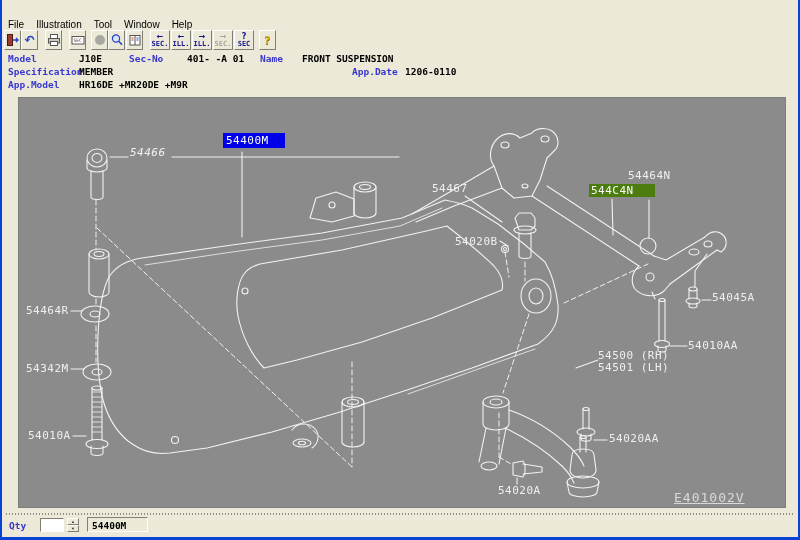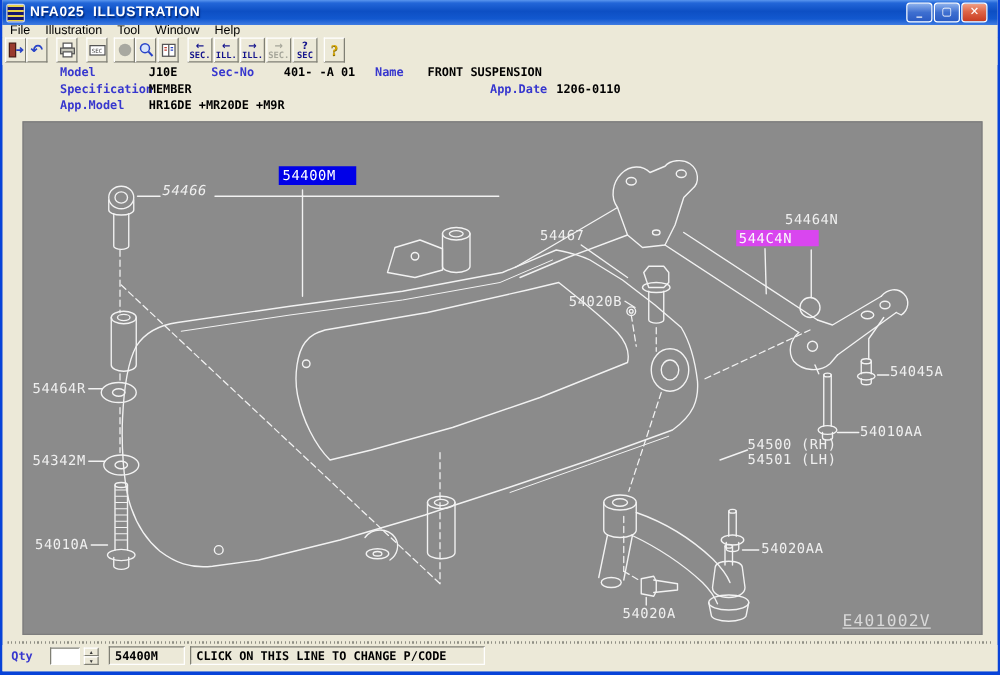--- a/index.html
+++ b/index.html
@@ -35,21 +35,21 @@
   .tbtn.nav{width:20px;}
   .nav-top{display:block;font:bold 8px "DejaVu Sans",sans-serif;line-height:7px;color:#14148c;}
   .nav-lbl{display:block;font:bold 7px "DejaVu Sans Mono",monospace;line-height:8px;color:#14148c;}
   .tbtn.disabled .nav-top,.tbtn.disabled .nav-lbl{color:#a7a79b;}
   .glyph-undo{font:bold 12px "DejaVu Sans",sans-serif;color:#2943c8;line-height:12px;}
   .glyph-help{font:bold 12px "DejaVu Sans Serif",serif;color:#d4a500;line-height:12px;
     text-shadow:0 1px 0 #7a6000;}
   .rec-circle{width:10px;height:10px;border-radius:50%;background:#a8a8a0;}
 
   
-  .infobar{position:absolute;left:0;top:52px;right:0;height:44px;margin-left:40px;}
+  .infobar{position:absolute;left:0;top:52px;right:0;height:44px;}
   .inf{position:absolute;font:bold 9.5px "DejaVu Sans Mono",monospace;white-space:pre;color:#000;}
   .inf.lbl{color:#3737CE;}
   .p-model-l{left:6px;top:1px}   .p-model-v{left:77px;top:1px}
   .p-secno-l{left:127px;top:1px} .p-secno-v{left:185px;top:1px}
   .p-name-l{left:258px;top:1px}  .p-name-v{left:300px;top:1px}
   .p-spec-l{left:6px;top:14px}   .p-spec-v{left:77px;top:14px}
   .p-adate-l{left:350px;top:14px}.p-adate-v{left:403px;top:14px}
   .p-amodel-l{left:6px;top:27px} .p-amodel-v{left:77px;top:27px}
 
   
@@ -57,21 +57,21 @@
     border:1px solid #7d7d7d;box-sizing:border-box;}
   .artsvg{position:absolute;left:16px;top:97px;width:768px;height:411px;}
   .artsvg path,.artsvg ellipse,.artsvg circle{stroke:#F2F2F2;fill:none;stroke-width:1.1;
     stroke-linejoin:round;stroke-linecap:round;}
   .artsvg .dash{stroke-dasharray:5 3;stroke-width:1;}
   .artsvg .thin{stroke-width:.8;}
   .labels-layer{position:absolute;inset:0;pointer-events:none;}
   .plabel{position:absolute;font:11px "DejaVu Sans Mono",monospace;color:#EFEFEF;
     letter-spacing:.5px;white-space:pre;pointer-events:auto;}
   .plabel.selected{background:#0000E8;color:#fff;padding:1px 3px;min-width:56px;}
-  .plabel.green{background:#d946ef;color:#fafafa;padding:0 2px;min-width:62px;}
+  .plabel.green{background:#4d7c0f;color:#fafafa;padding:0 2px;min-width:62px;}
   .plabel.code{color:#D9D9D9;font-size:13px;letter-spacing:1px;}
 
   
   .gripstrip{position:absolute;left:4px;right:4px;top:511px;height:5px;
     background-image:repeating-linear-gradient(90deg,#8f8f84 0 1px,rgba(0,0,0,0) 1px 3px);
     background-size:100% 2px;background-position:0 2px;background-repeat:no-repeat;}
   .bottombar{position:absolute;left:0;right:0;top:516px;height:21px;background:#ECE9D8;}
   .qty-label{position:absolute;left:7px;top:4px;font:bold 9.5px "DejaVu Sans Mono",monospace;color:#3737CE;}
   .qty-input{position:absolute;left:38px;top:2px;width:24px;height:14px;box-sizing:border-box;
     border:1px solid;border-color:#7f7f74 #fff #fff #7f7f74;background:#fff;padding:0 2px;
@@ -83,29 +83,20 @@
     border:1px solid;border-color:#7f7f74 #fff #fff #7f7f74;
     font:bold 9.5px "DejaVu Sans Mono",monospace;color:#000;padding:2px 0 0 4px;white-space:pre;}
   .code-field{left:85px;width:61px;}
   .hint-field{left:150px;width:236px;}
 </style>
 </head>
 <body>
 
 <div class="window">
 
-  <div class="titlebar">
-    <span class="appicon"></span>
-    <span class="title-text">NFA025  ILLUSTRATION</span>
-    <span class="winbtns">
-      <button class="wbtn">_</button>
-      <button class="wbtn">▢</button>
-      <button class="wbtn close">✕</button>
-    </span>
-  </div>
 
   <div class="menubar">
     <span class="menu-item">File</span>
     <span class="menu-item">Illustration</span>
     <span class="menu-item">Tool</span>
     <span class="menu-item">Window</span>
     <span class="menu-item">Help</span>
   </div>
 
   <div class="toolbar">
@@ -333,16 +324,15 @@
 
   <div class="gripstrip"></div>
   <div class="bottombar">
     <span class="qty-label">Qty</span>
     <input class="qty-input" value="" style="">
     <span class="spinner">
       <button class="spin">▲</button>
       <button class="spin">▼</button>
     </span>
     <div class="field code-field">54400M</div>
-    <div class="field hint-field">CLICK ON THIS LINE TO CHANGE P/CODE</div>
   </div>
 
 </div>
 
 </body></html>

